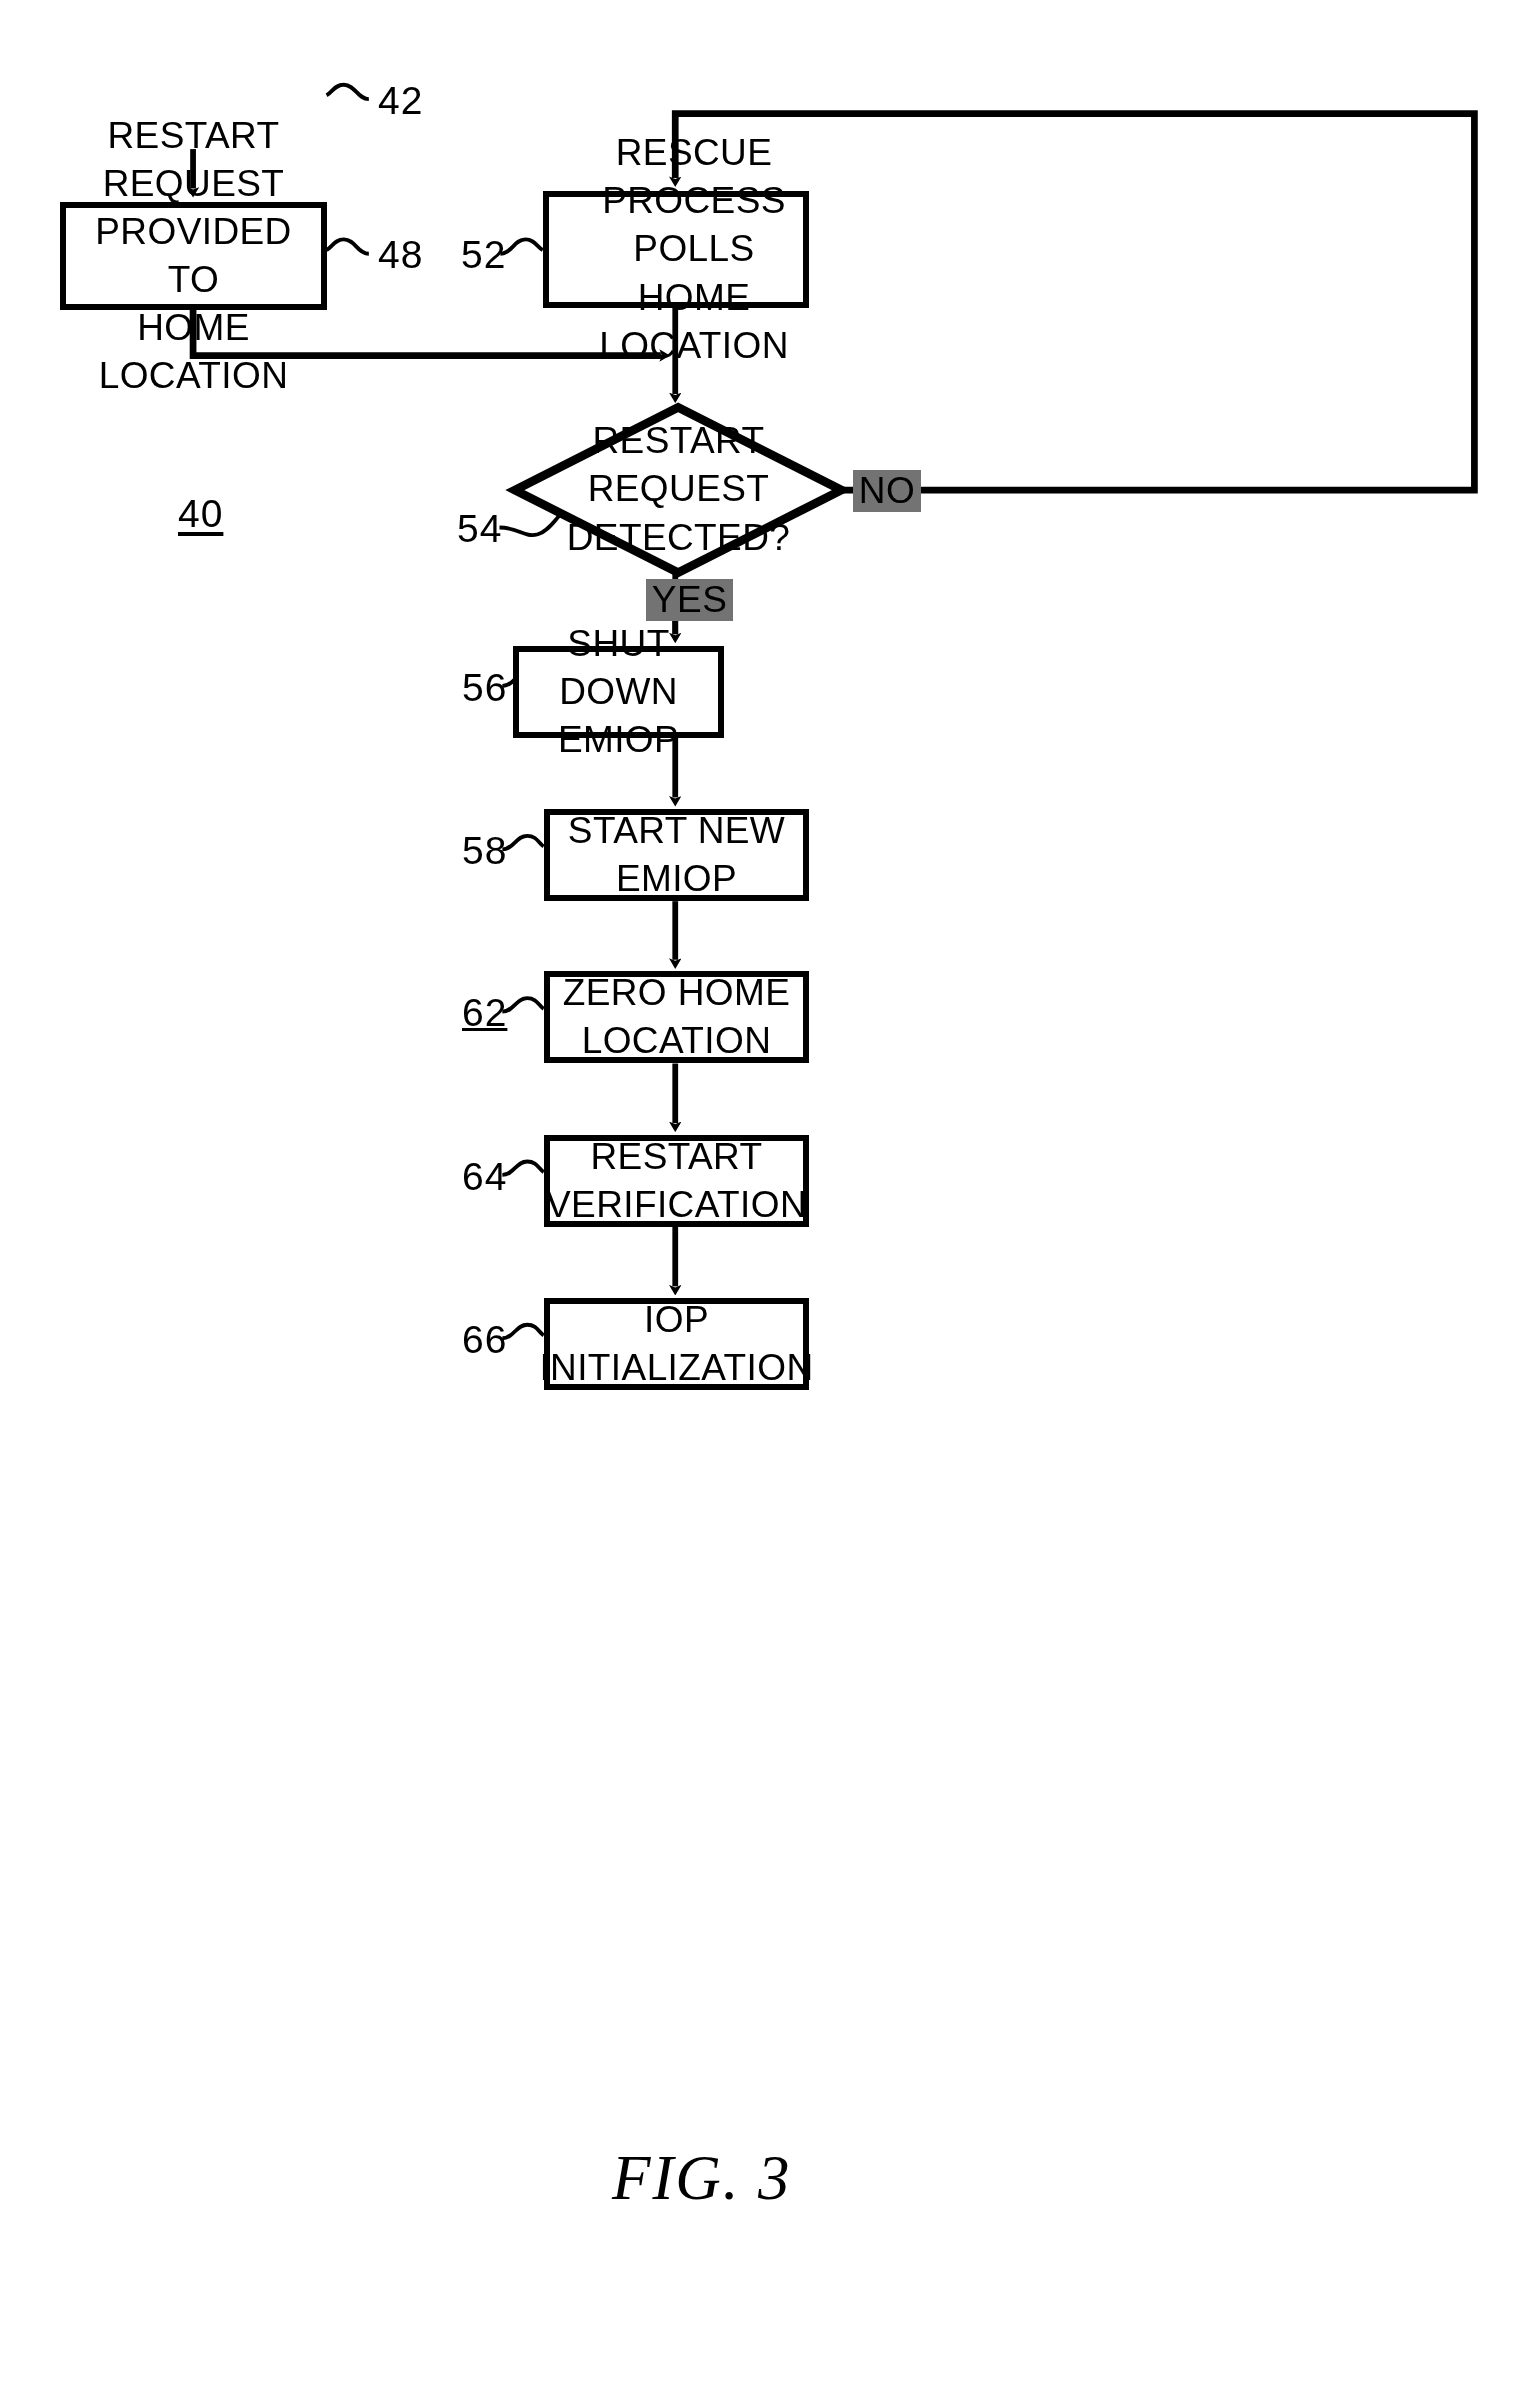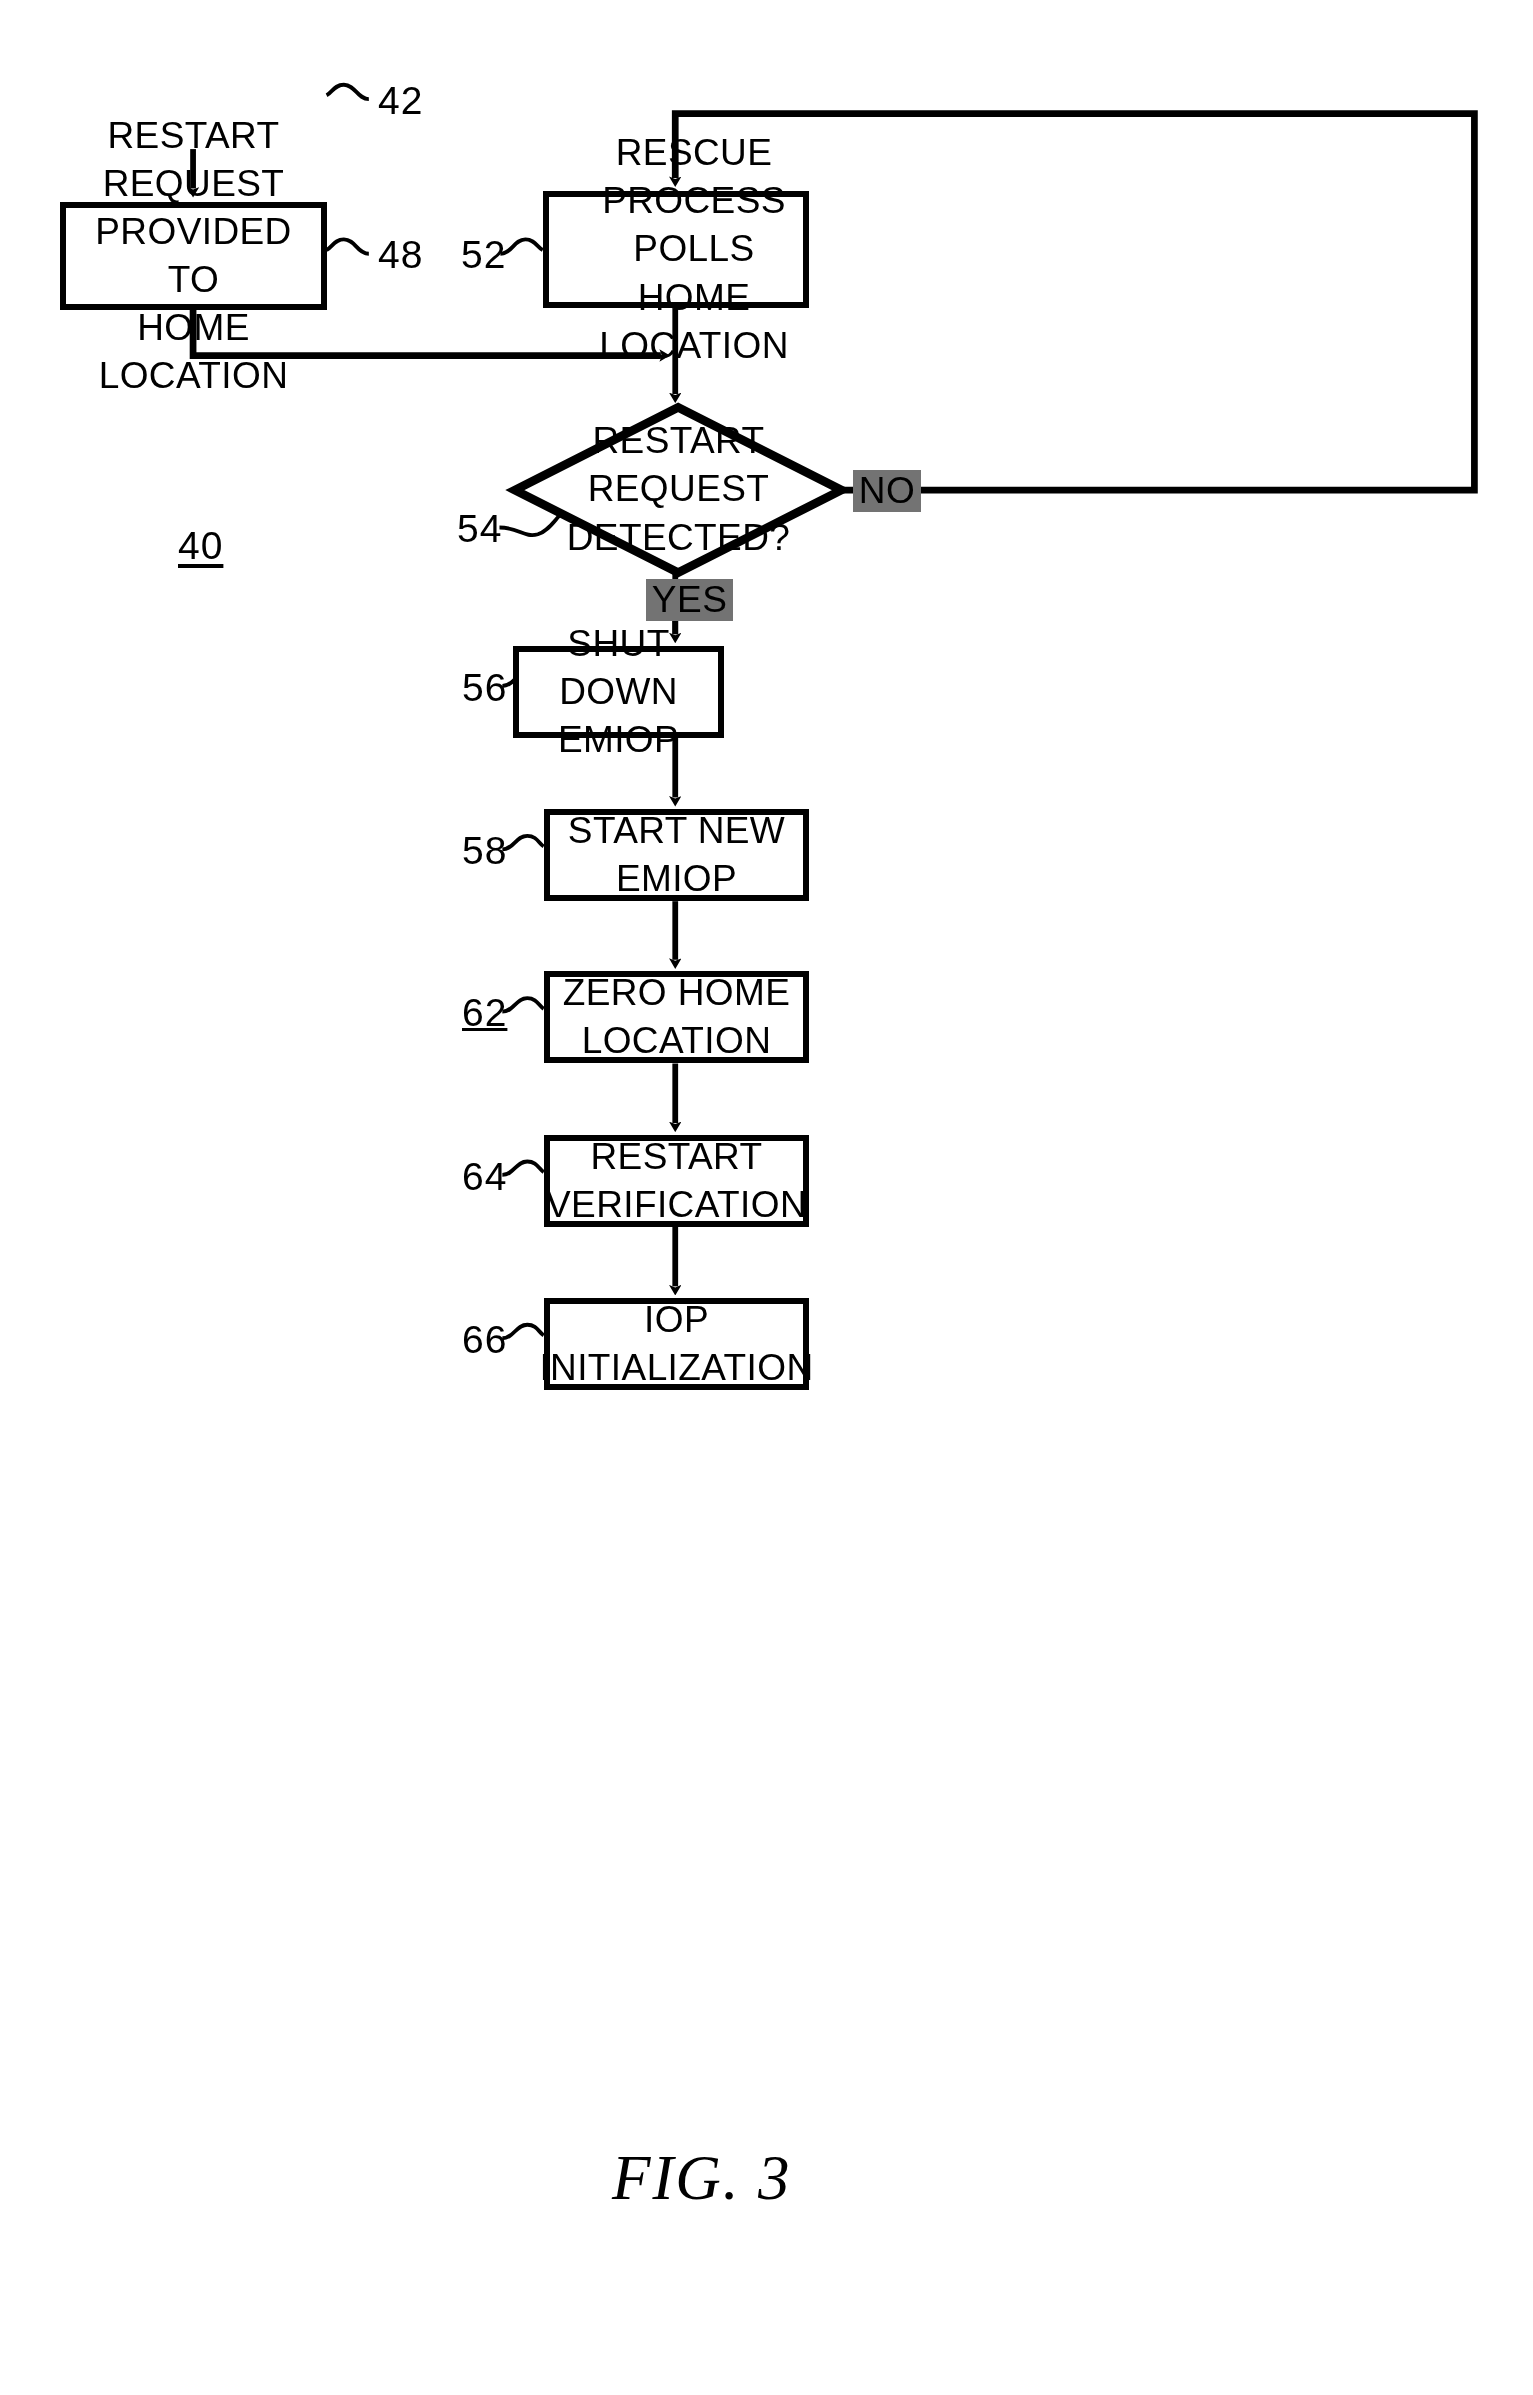--- a/index.html
+++ b/index.html
@@ -65,21 +65,20 @@
     position: absolute;
     font-size: 39px;
     letter-spacing: 1px;
     z-index: 4;
     white-space: nowrap;
   }
   .ref-num.underlined {
     text-decoration: underline;
     text-underline-offset: 4.8px;
     text-decoration-thickness: 3.8px;
-    margin-top: 32px;
   }
   
   .edge-label {
     position: absolute;
     font-size: 37px;
     letter-spacing: 0.5px;
     background: #737373;
     padding: 0 5.8px;
     z-index: 4;
     white-space: nowrap;

